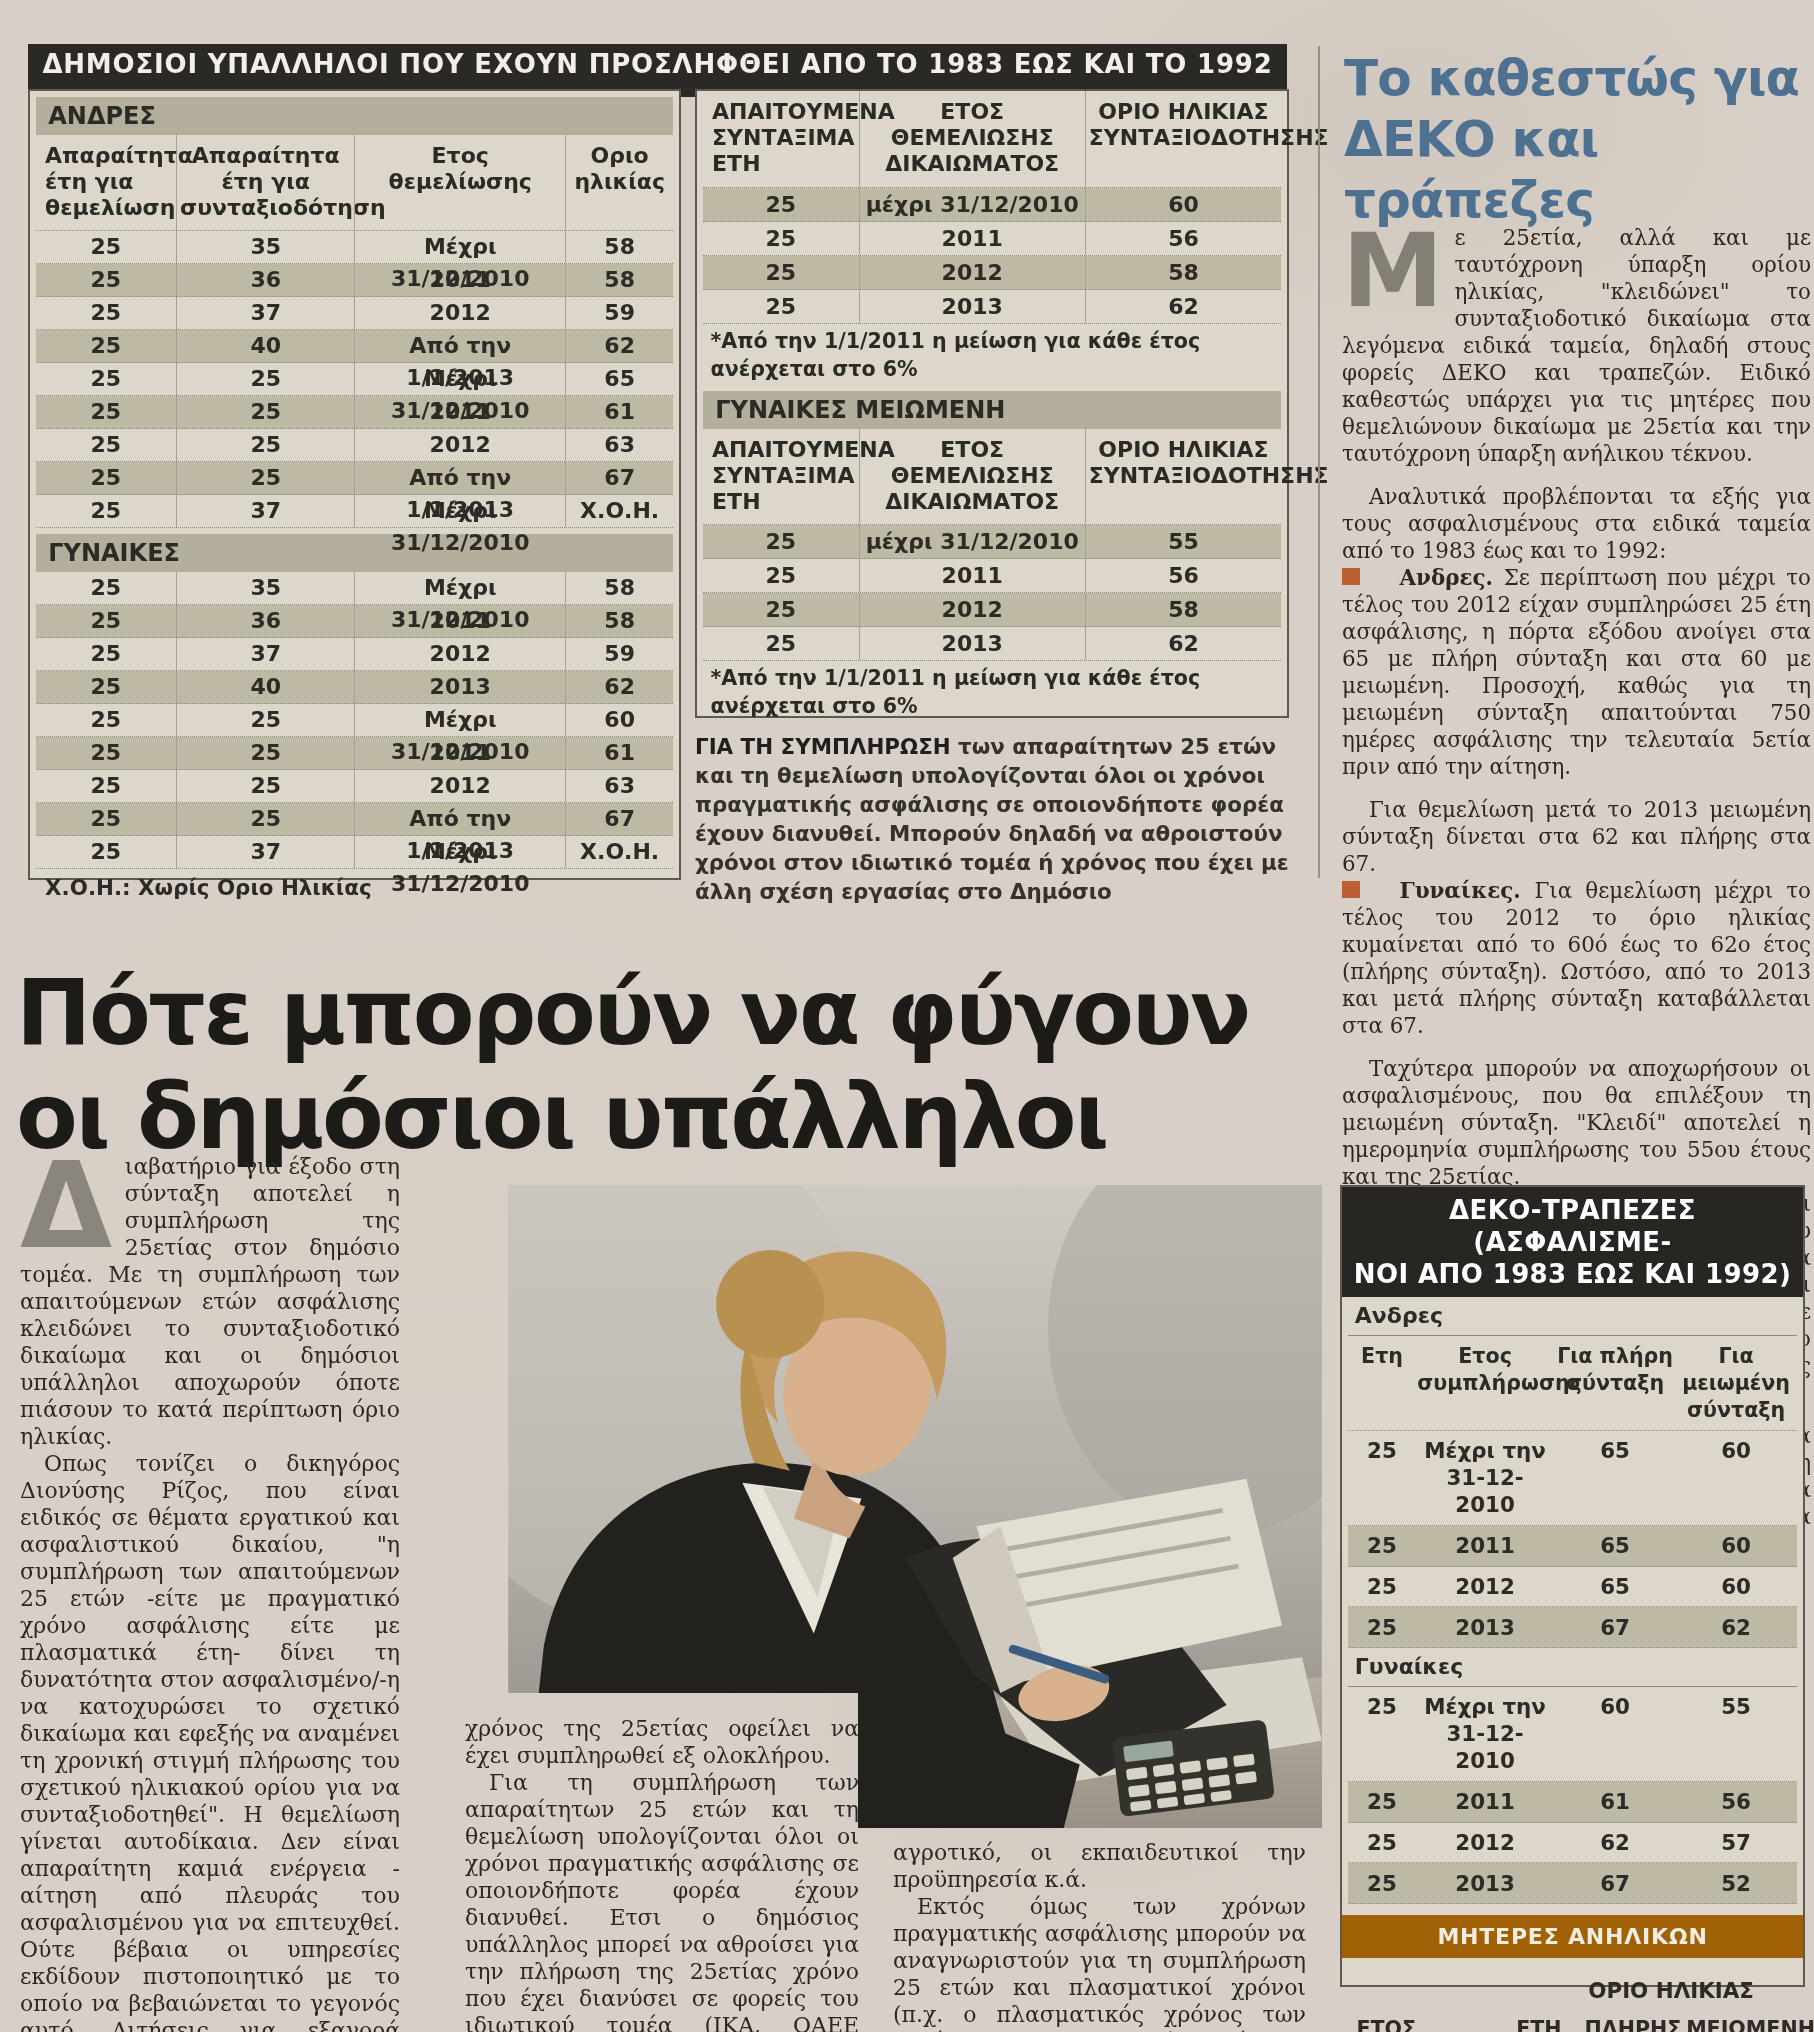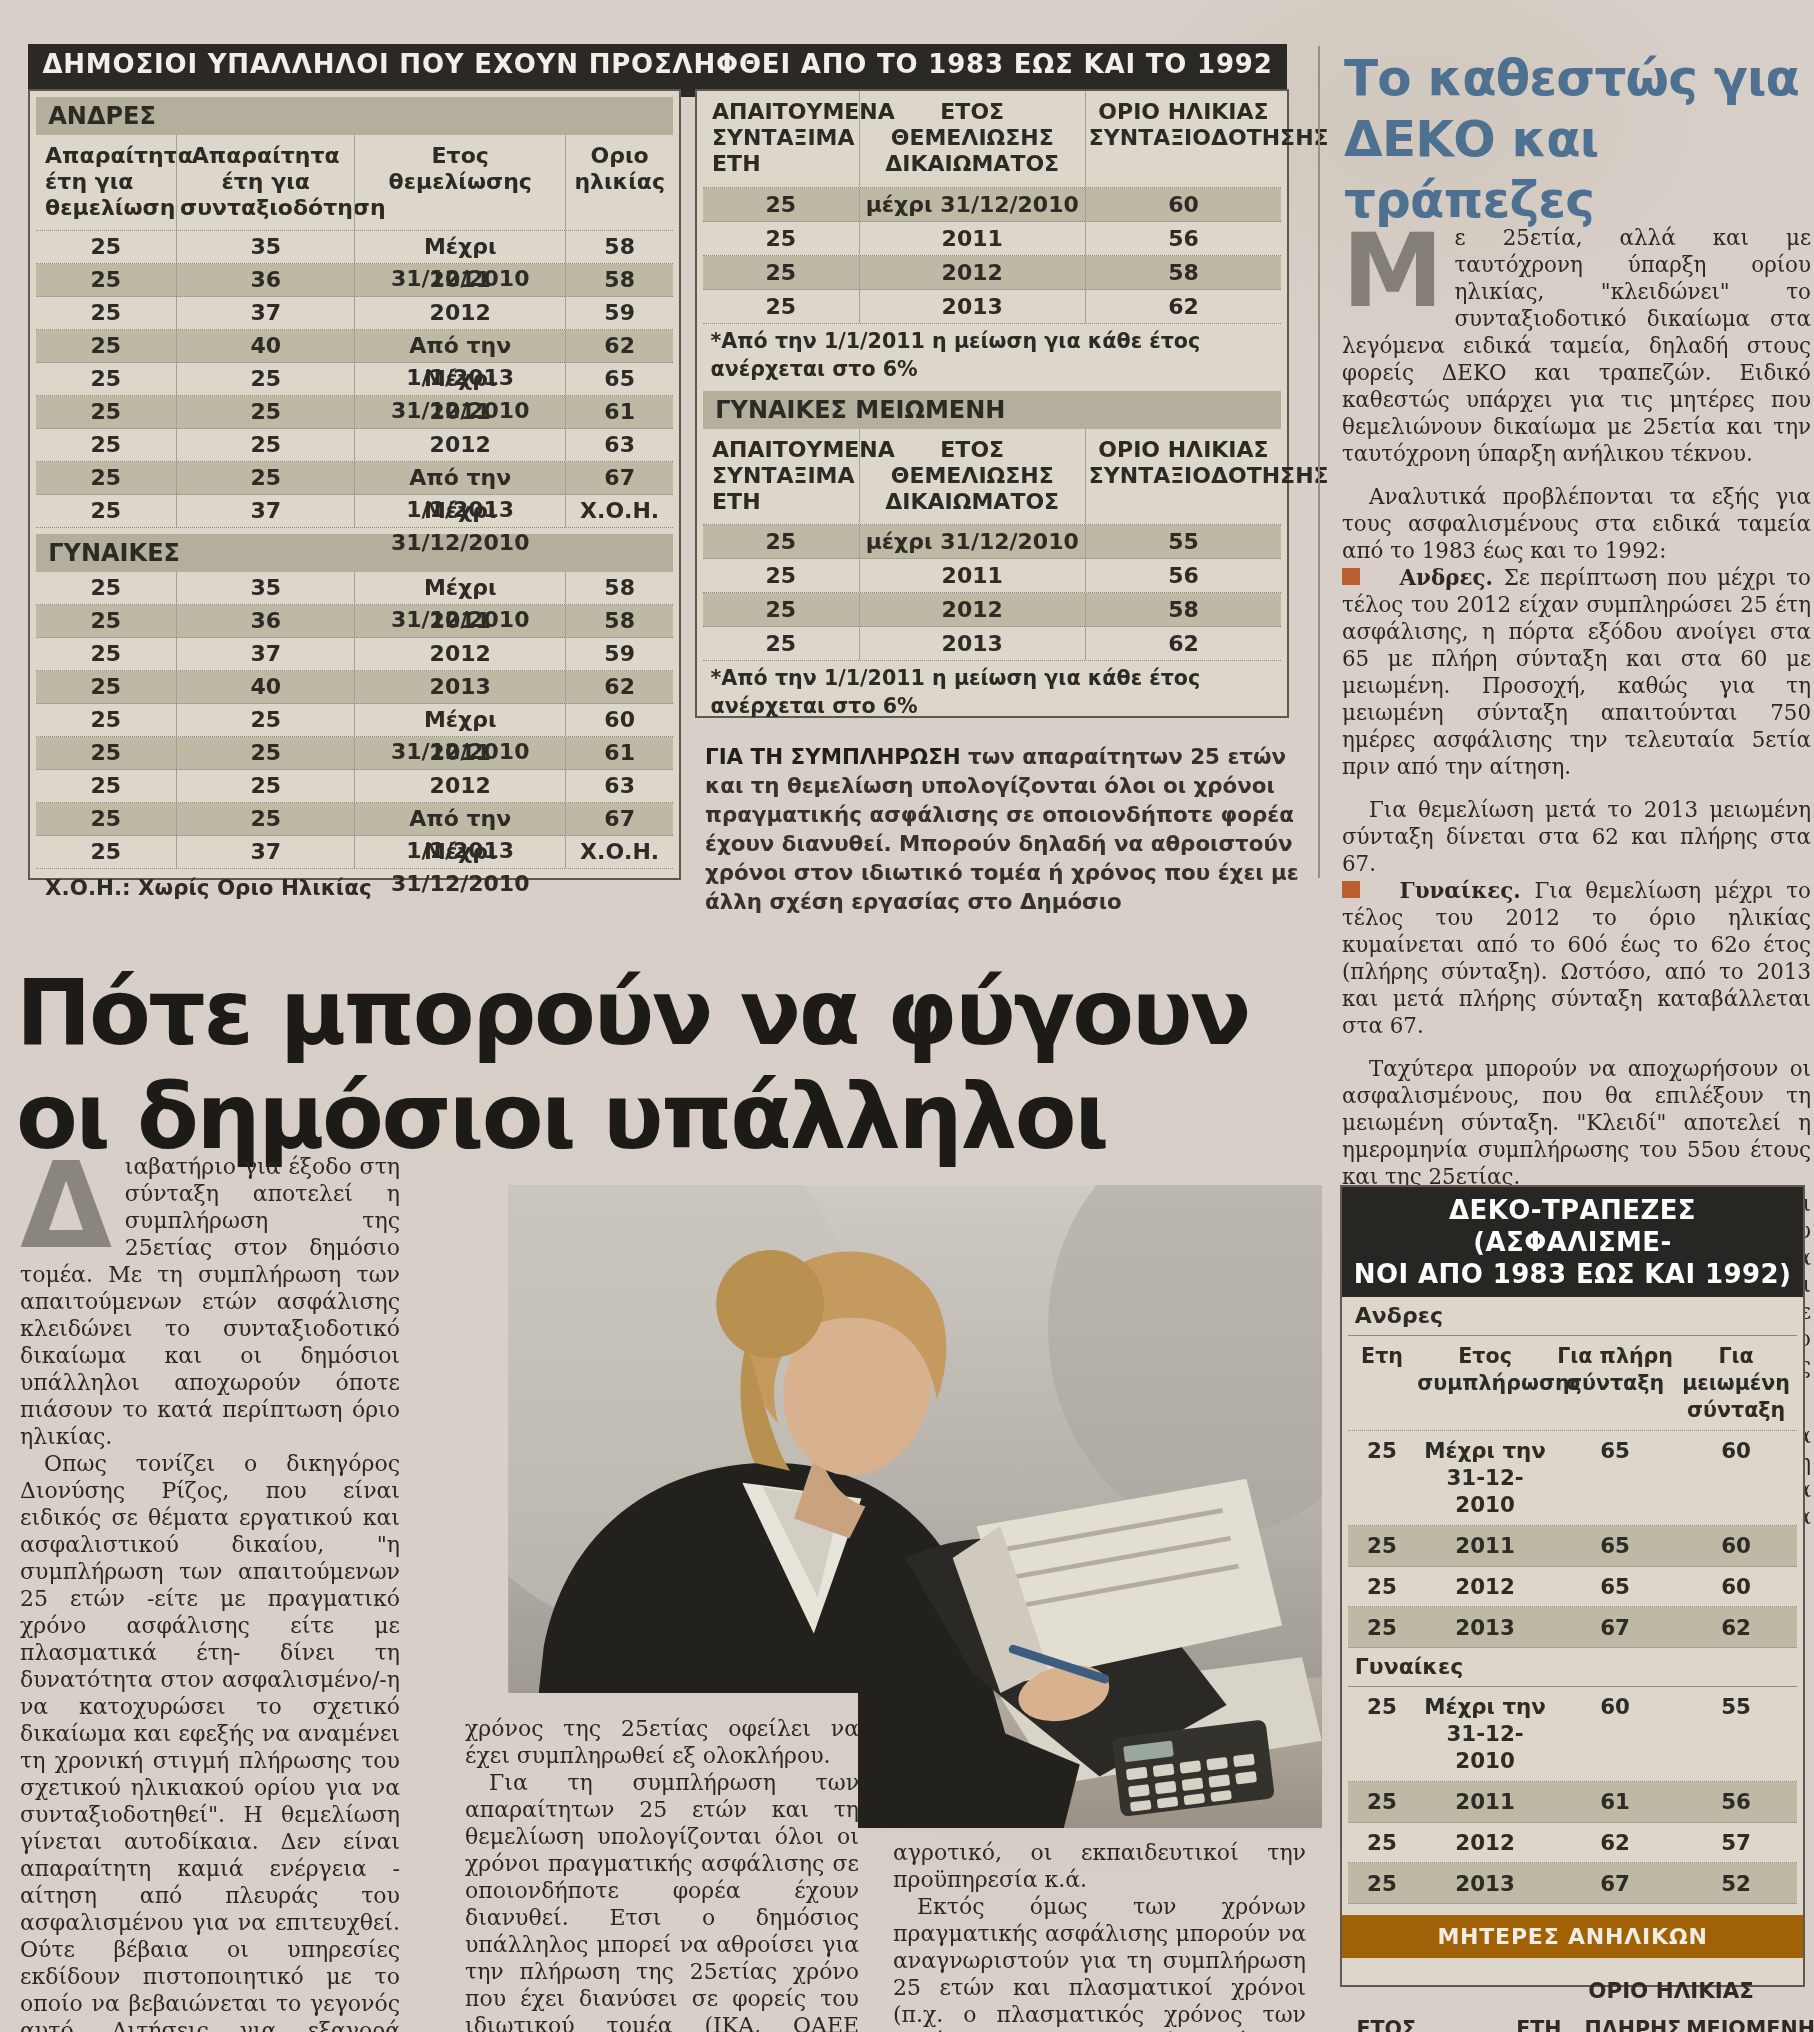--- a/index.html
+++ b/index.html
@@ -29,21 +29,21 @@
   #left-box .lt-row:not(.lt-head) .lt-c{font-size:22px;line-height:32px;height:32px;}
   #left-box .lt-c + .lt-c{border-left:0.8px solid #a5a093;}
   .lt-foot{margin:1.6px 5.6px;font-weight:bold;font-size:21.4px;line-height:35px;padding-left:9.5px;}
   
   #mid-box .c0{width:27%;} #mid-box .c1{width:39%;} #mid-box .c2{width:34%;}
   #mid-box .lt-head .c0{text-align:left;padding-left:9.5px;}
   #mid-box .lt-row:not(.lt-head) .lt-c{font-size:22px;line-height:33px;height:33px;}
   #mid-box .lt-c + .lt-c{border-left:0.8px solid #a5a093;}
   .mt-foot{margin:3.2px 5.6px 8px 5.6px;font-weight:bold;font-size:20.6px;line-height:28px;padding-left:8px;color:#2c2a24;}
   
-  #caption{position:absolute;left:695px;top:732px;width:597px;margin:10px;font-size:21.4px;line-height:29px;
+  #caption{position:absolute;left:695px;top:732px;width:597px;margin:0;font-size:21.4px;line-height:29px;
     font-weight:600;color:#35322c;}
   #caption .cap-lead{font-weight:800;color:#211f1b;}
   
   #vdiv{position:absolute;left:1318px;top:46px;width:1.6px;height:832px;background:#97927f;}
   
   #right-headline{position:absolute;left:1344px;top:48px;width:467px;margin:0;
     font-size:50px;line-height:61px;font-weight:bold;color:#4f7191;letter-spacing:-0.8px;}
   #right-body{position:absolute;left:1342px;top:224px;width:469px;font-family:"DejaVu Serif",serif;
     font-size:21.4px;line-height:27px;text-align:justify;color:#2b2822;}
   .dropcap{float:left;font-family:"DejaVu Sans",sans-serif;font-weight:bold;color:#837f77;

